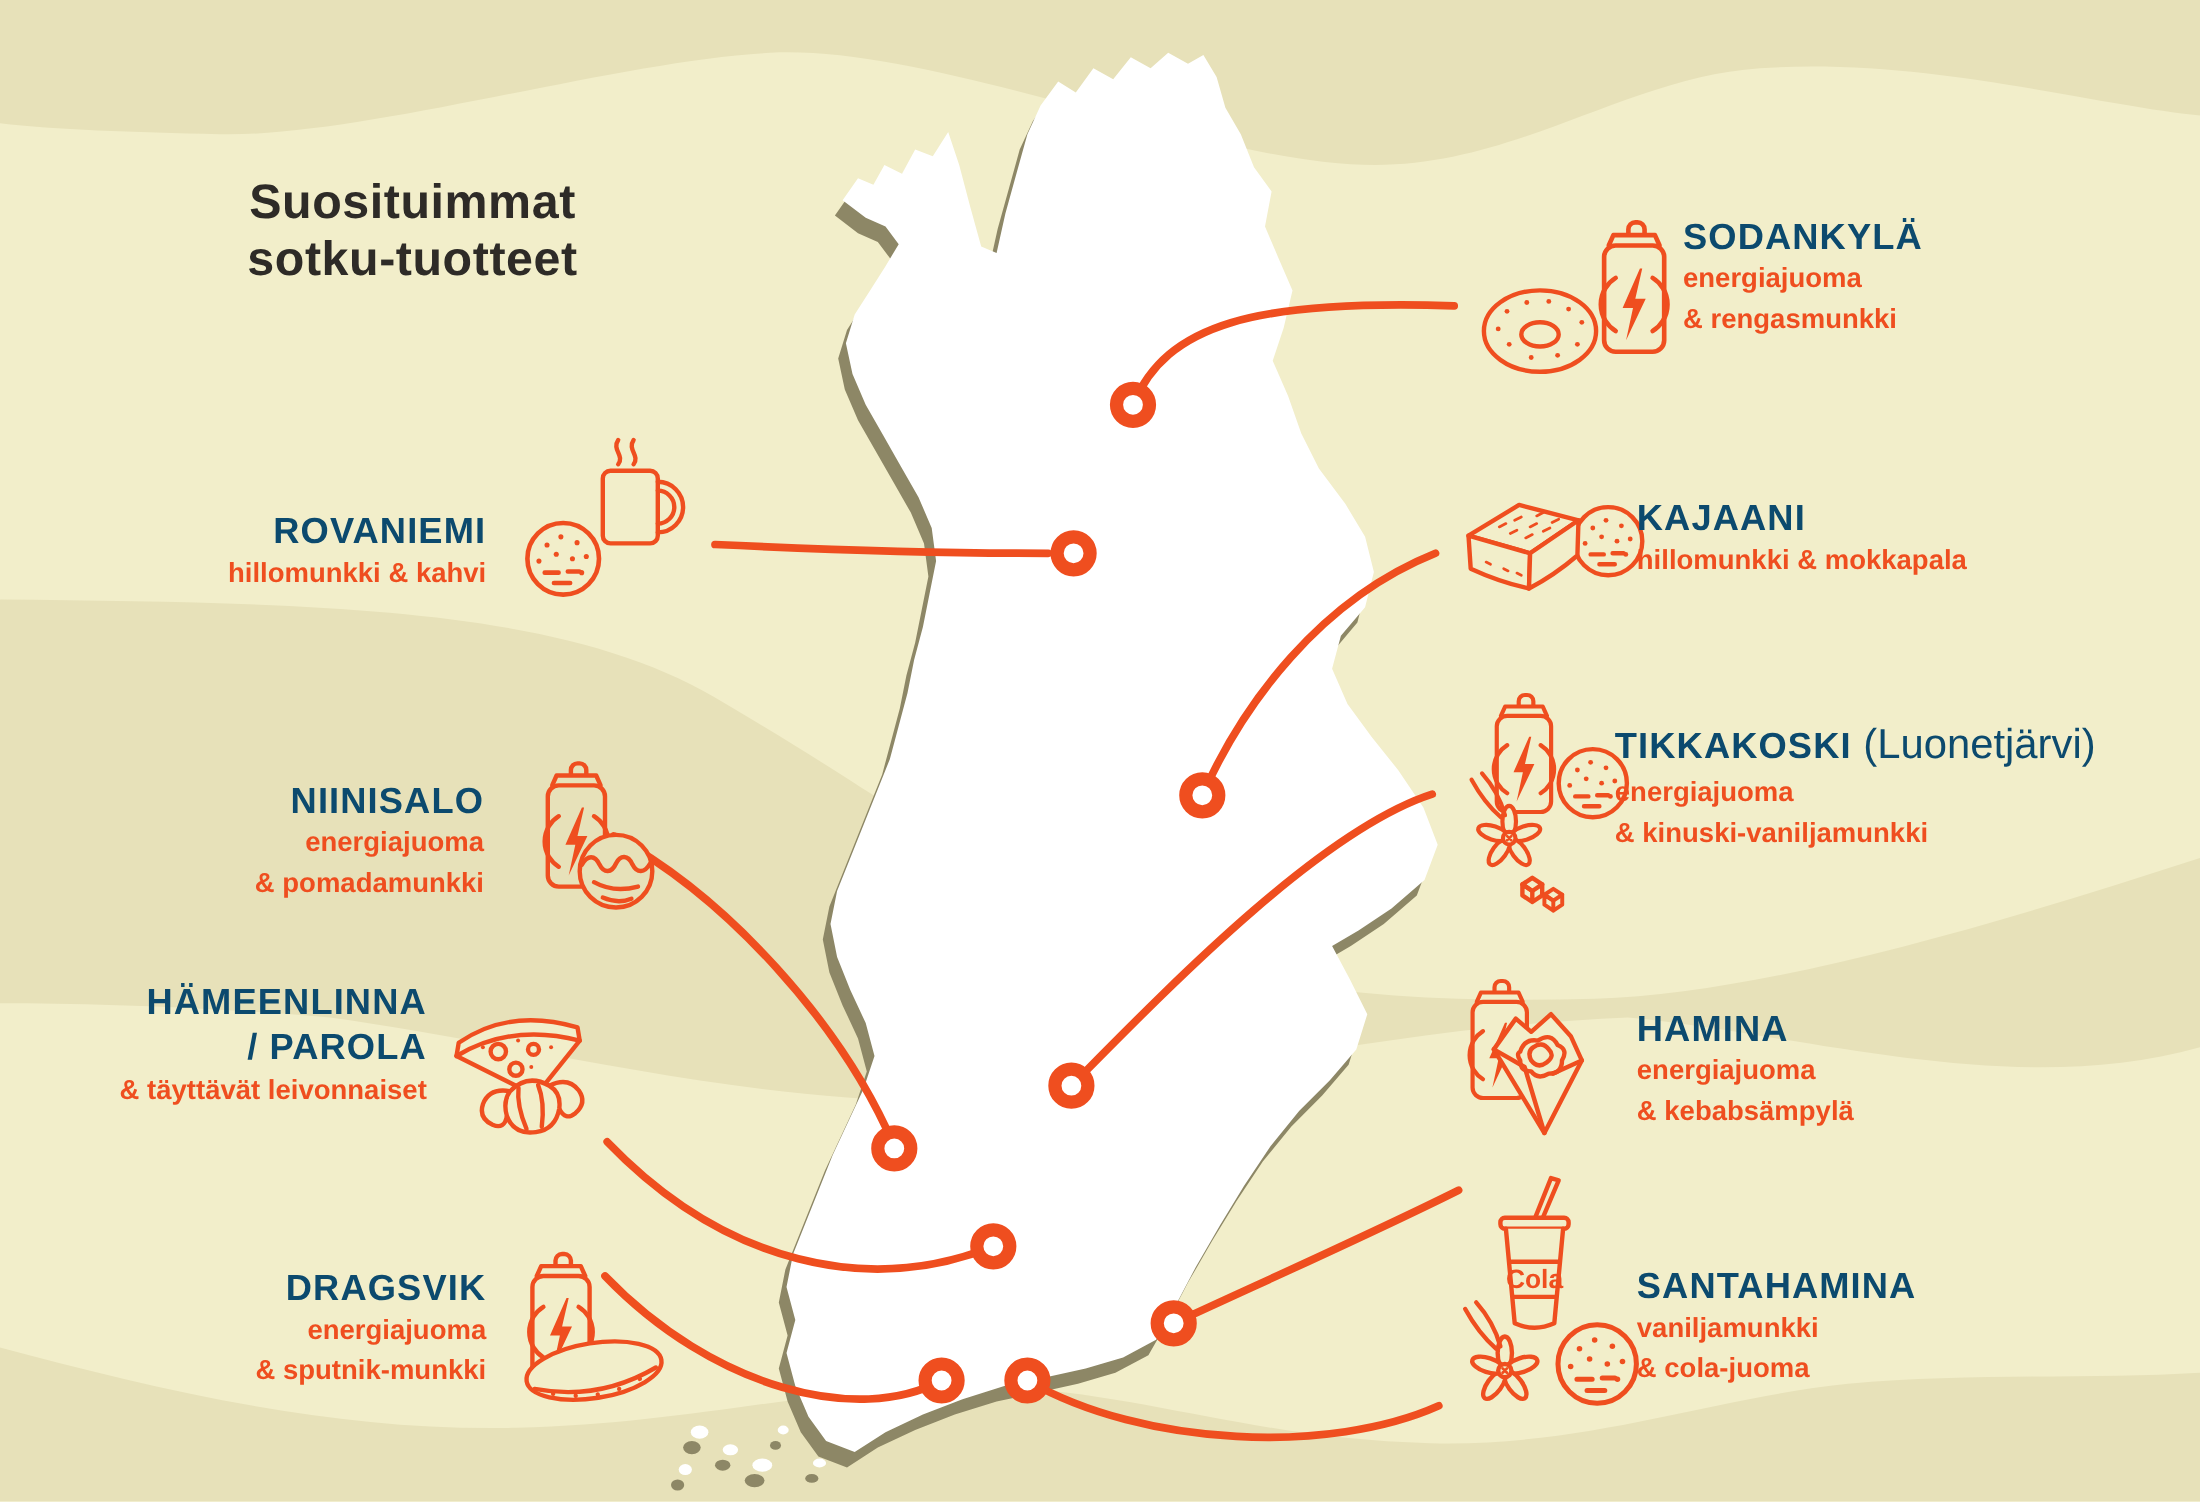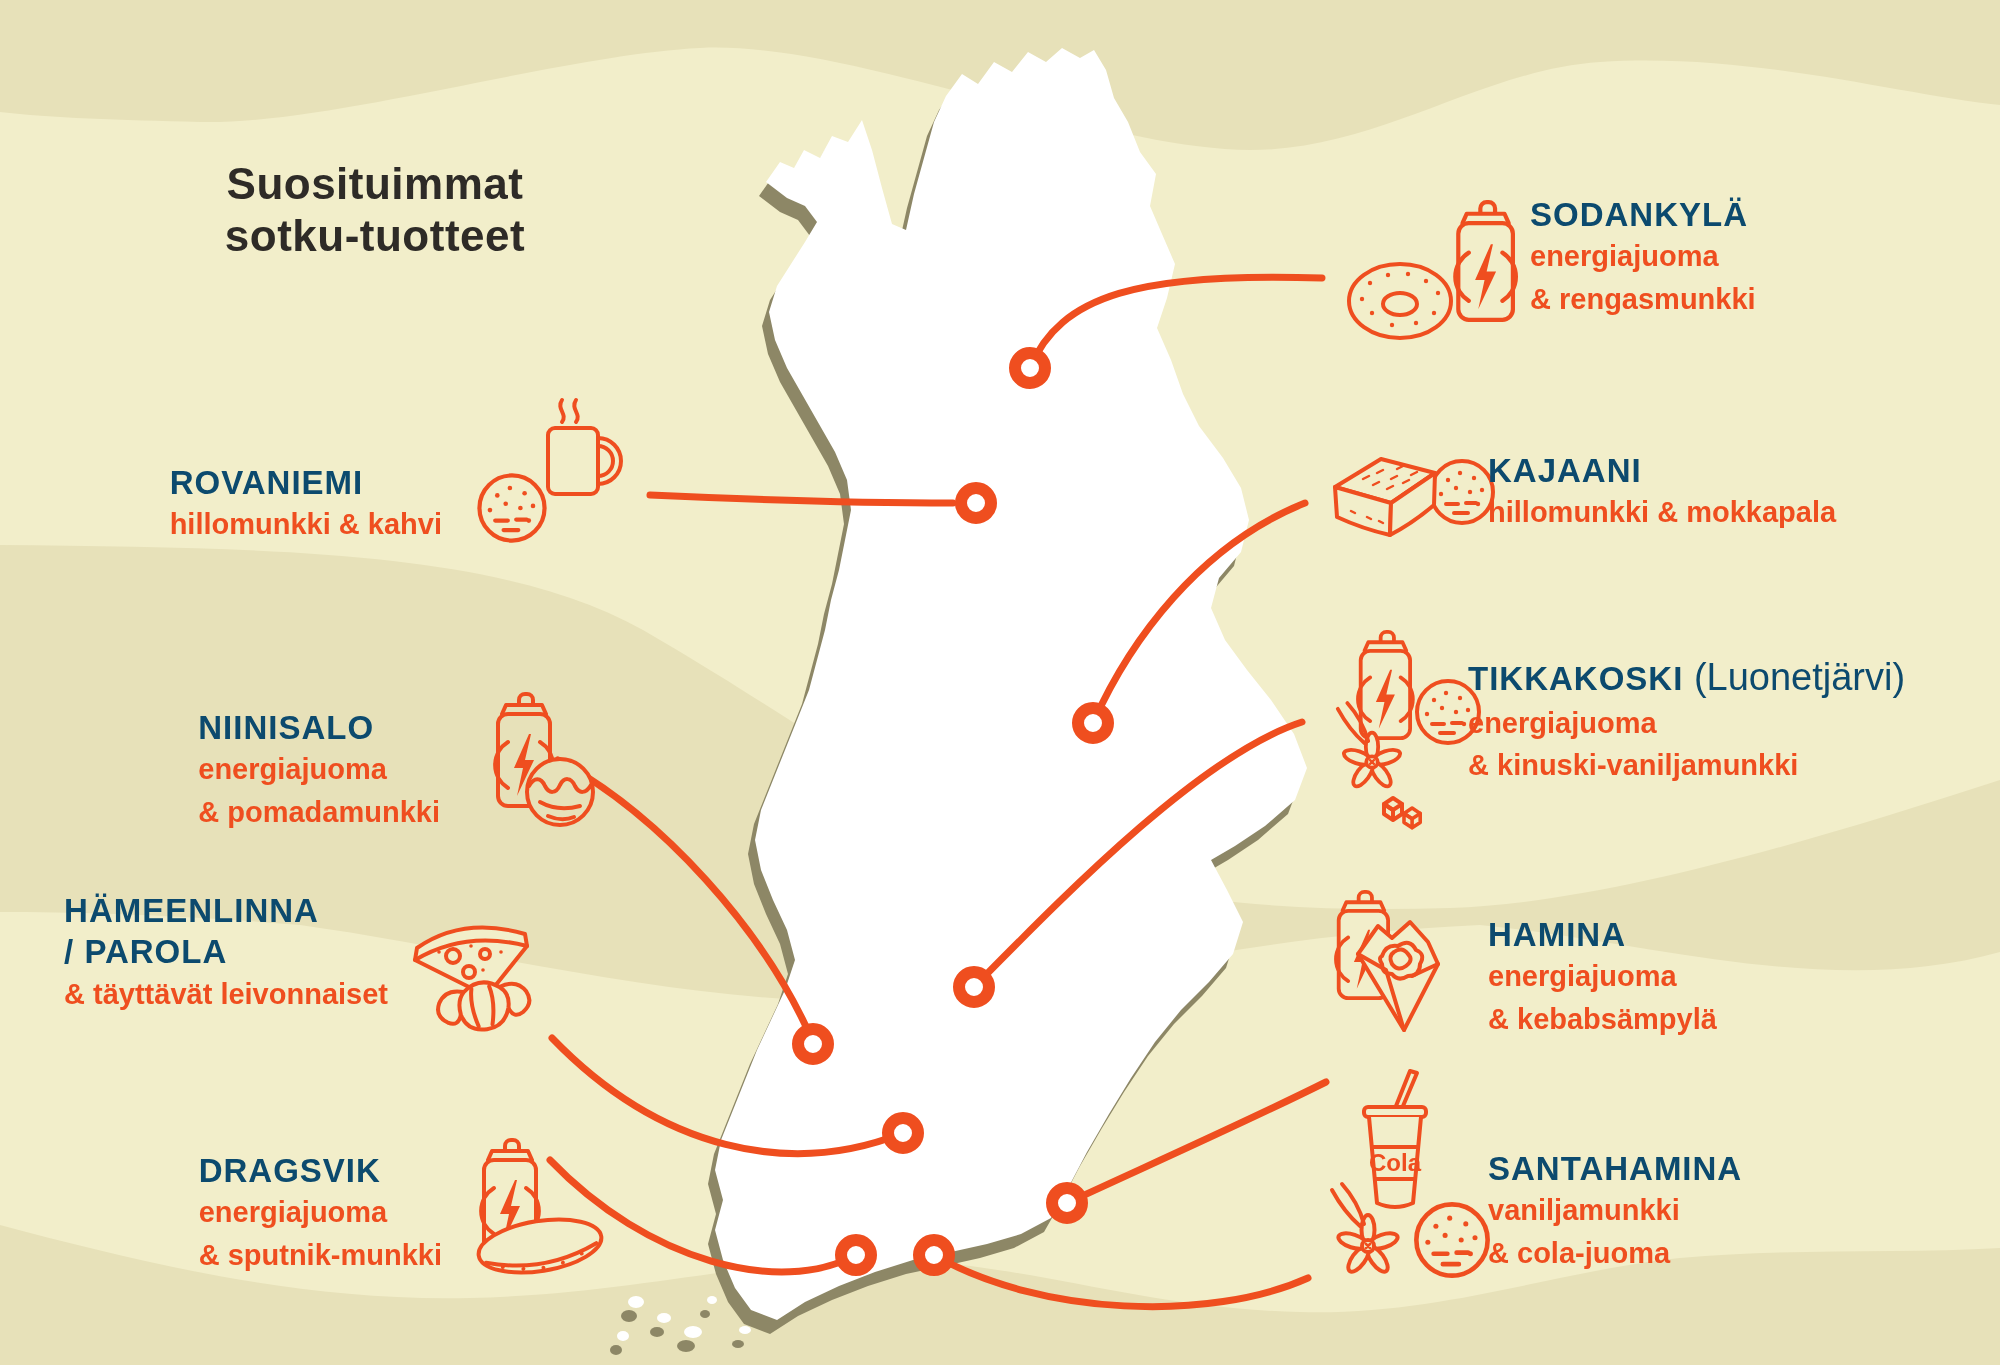--- a/index.html
+++ b/index.html
@@ -4,24 +4,24 @@
 <style>
   html,body{margin:0;padding:0}
   .canvas{position:relative;width:2000px;height:1365px;background:#F2EECA;overflow:hidden;
           font-family:"Liberation Sans",sans-serif}
   .bg-svg{position:absolute;left:0;top:0;width:2000px;height:1365px}
   .title{position:absolute;left:80px;top:158px;width:590px;text-align:center;
          font-weight:bold;font-size:44px;line-height:1.18;color:#2E2B27;letter-spacing:.5px}
   .loc{position:absolute;white-space:nowrap}
   .loc .name{font-weight:bold;font-size:33px;letter-spacing:1px;color:#0c4a6e;line-height:1.25}
   .loc .suffix{font-weight:normal;letter-spacing:0;font-size:38px}
-  .loc .prod{font-weight:bold;font-size:29px;color:#EF4E1F;line-height:1.48}
+  .loc .prod{font-weight:bold;font-size:25px;color:#EF4E1F;line-height:1.48}
   .loc .prod:first-of-type{margin-top:8px}
   .loc.side-right{text-align:left}
-  .loc.side-left{text-align:left}
+  .loc.side-left{text-align:right}
 </style>
 </head>
 <body>
 
 <div class="canvas">
 
   <svg class="bg-svg" viewBox="0 0 2000 1365">
     <defs>
       <g id="ecan">
         <path d="M27,16 v-6 a6,6 0 0 1 6,-6 h2 a6,6 0 0 1 6,6 v6" style="fill:var(--cfill,#F2EECA)"></path>

